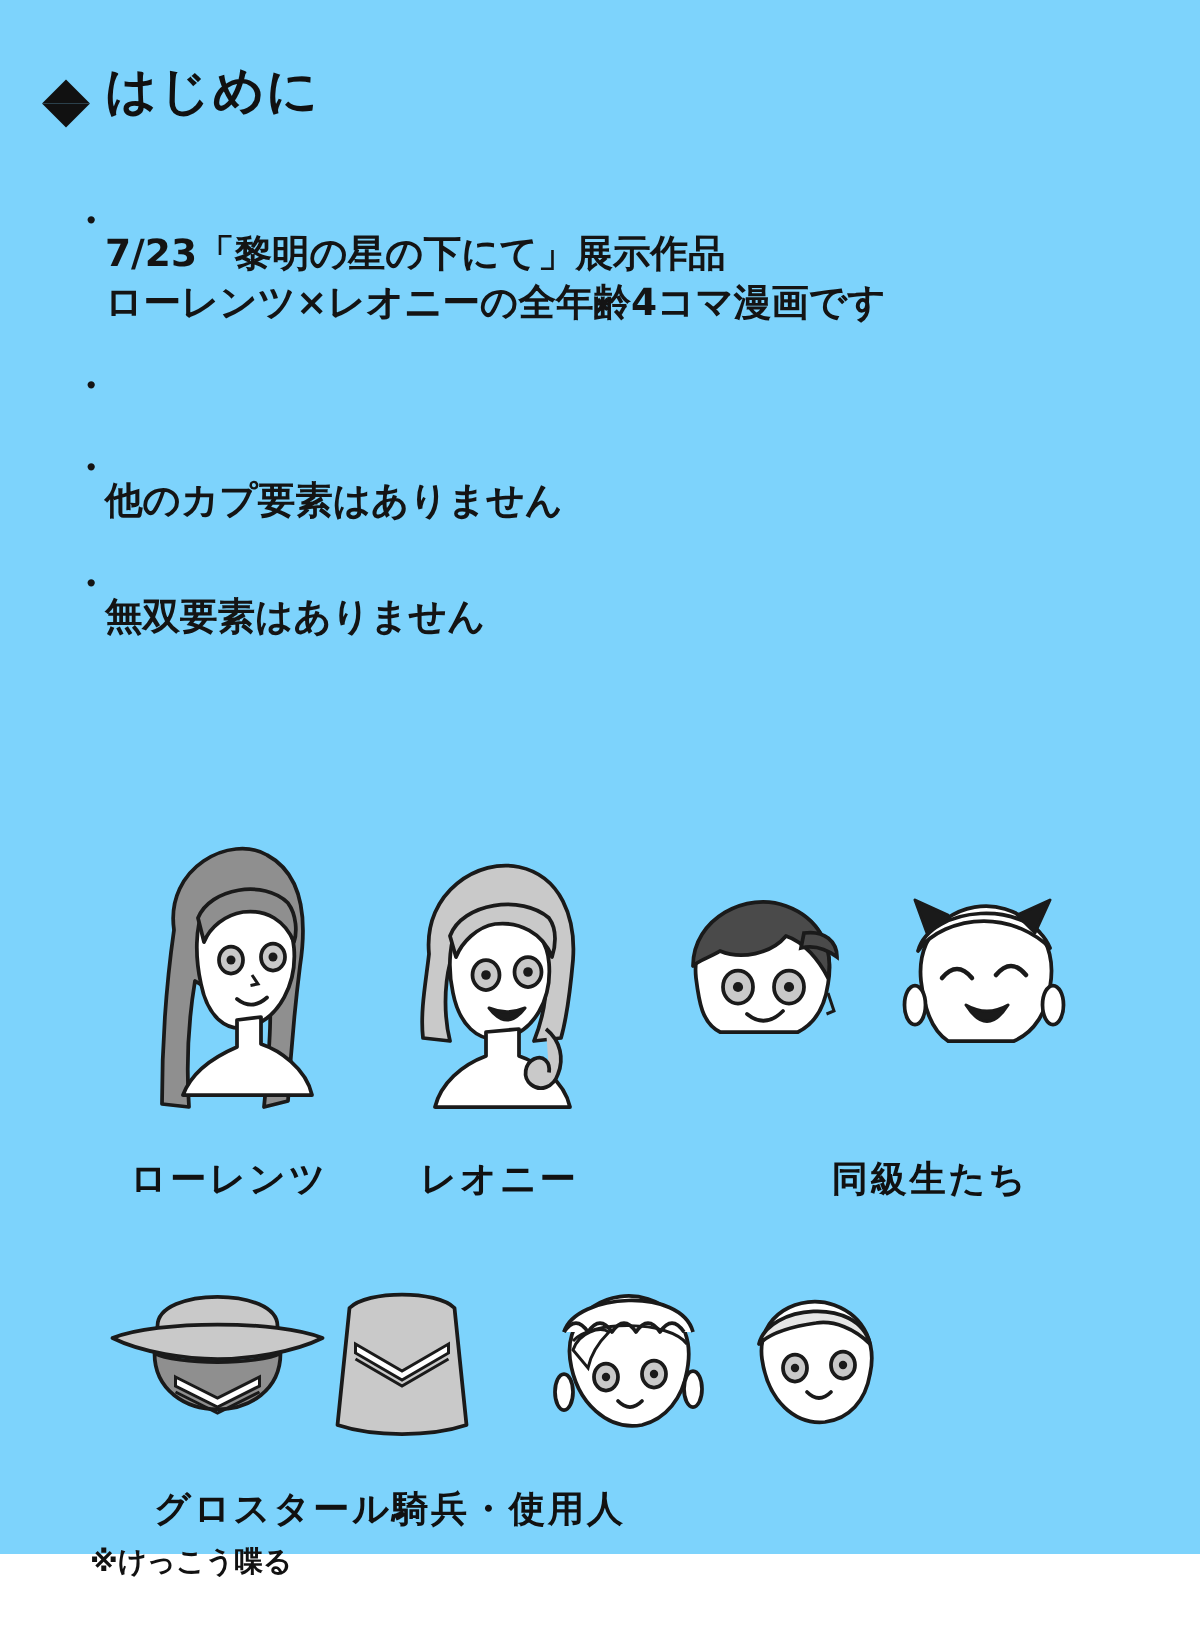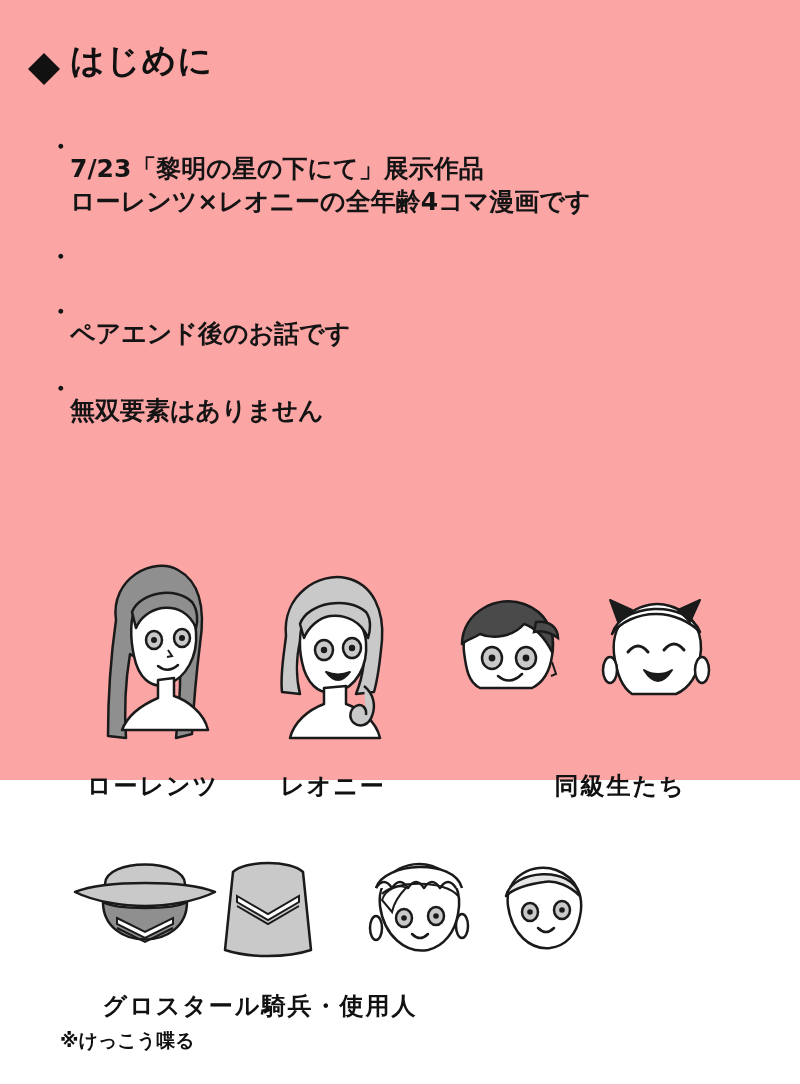--- a/index.html
+++ b/index.html
@@ -11,22 +11,22 @@
     width: 800px;
     height: 1084px;
     position: relative;
     font-family: "DejaVu Sans", "Liberation Sans", sans-serif;
     color: #1a1a1a;
     overflow: hidden;
   }
   .page {
     position: relative;
     width: 800px;
-    height: 780px;
-    background: #fca5a5;
+    height: 1036px;
+    background: #7dd3fc;
   }
 
   
   .section-heading {
     position: absolute;
     display: flex;
     align-items: center;
     gap: 10px;
     font-size: 34px;
     font-weight: 700;
@@ -145,21 +145,21 @@
     <div class="bullet-item">
       <span class="bullet-dot">・</span>
       <span class="bullet-text">7/23「黎明の星の下にて」展示作品
 ローレンツ×レオニーの全年齢4コマ漫画です</span>
     </div>
     <div class="bullet-item">
       <span class="bullet-dot">・</span>
     </div>
     <div class="bullet-item">
       <span class="bullet-dot">・</span>
-      <span class="bullet-text">ペアエンド後のお話です</span>
+      <span class="bullet-text">他のカプ要素はありません</span>
     </div>
     <div class="bullet-item">
       <span class="bullet-dot">・</span>
       <span class="bullet-text">無双要素はありません</span>
     </div>
   </div>
 
 
   <div class="char-row" id="char-row-1">
 

